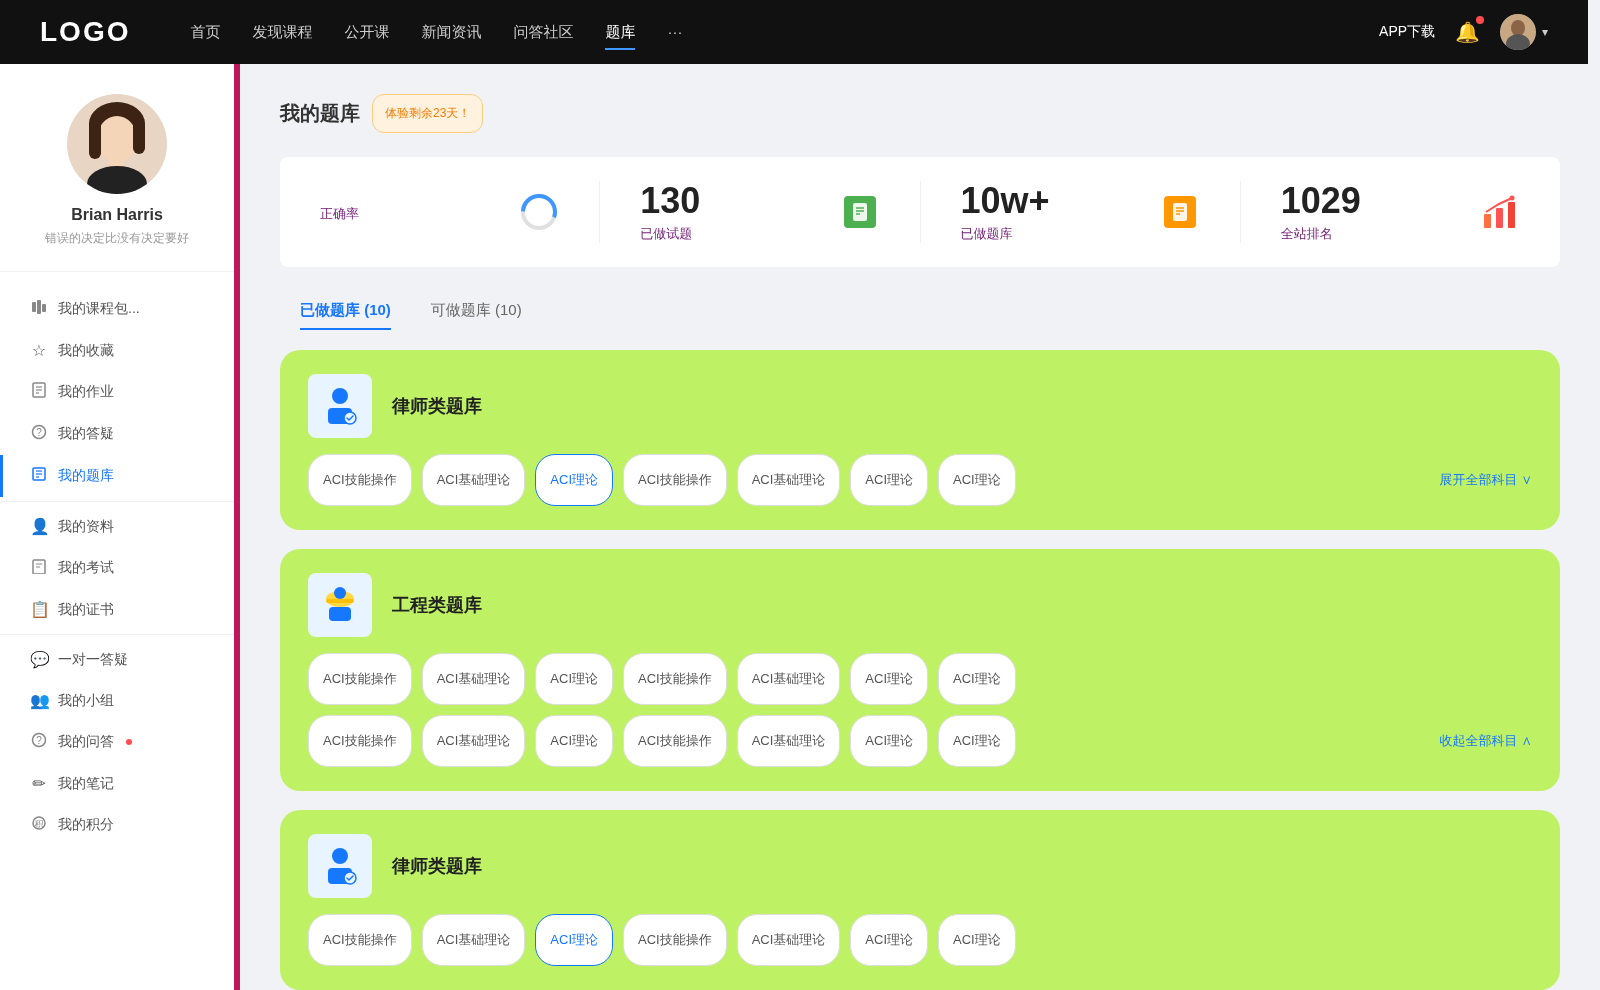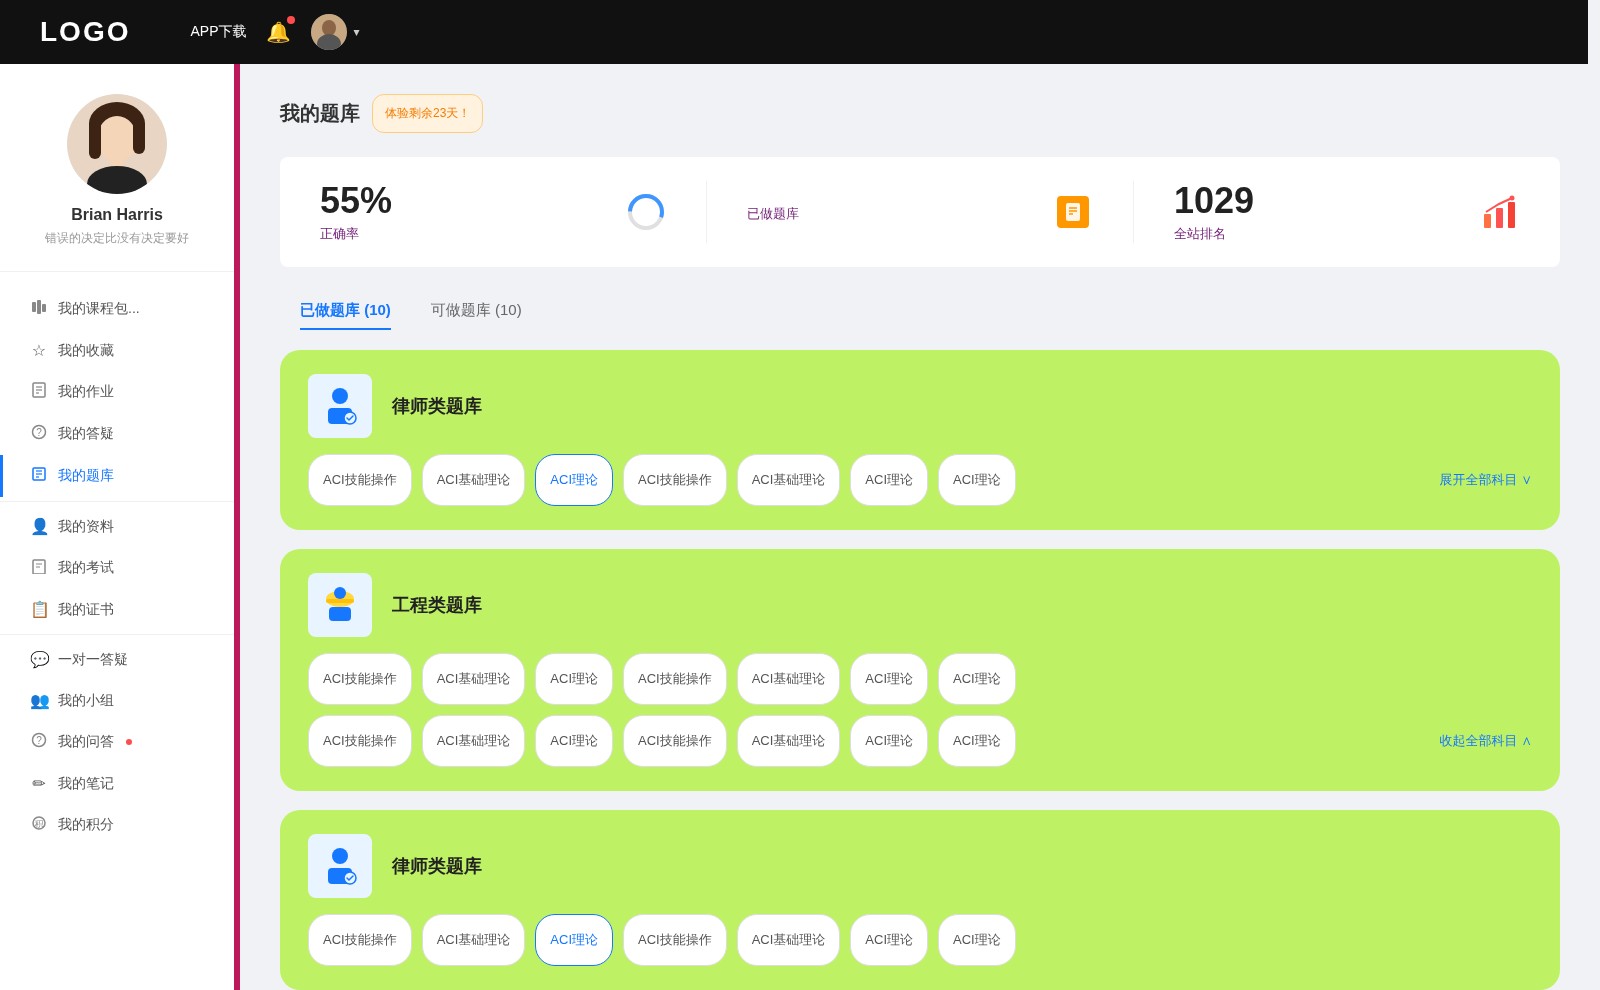--- a/index.html
+++ b/index.html
@@ -378,20 +378,29 @@
     .engineer-icon-svg {
       width: 44px;
       height: 44px;
     }
   </style>
 </head>
 <body>
 
 <nav class="topnav">
   <div class="topnav-logo">LOGO</div>
+  <div class="topnav-links">
+    <span class="topnav-link">首页</span>
+    <span class="topnav-link">发现课程</span>
+    <span class="topnav-link">公开课</span>
+    <span class="topnav-link">新闻资讯</span>
+    <span class="topnav-link">问答社区</span>
+    <span class="topnav-link active">题库</span>
+    <span class="topnav-link">···</span>
+  </div>
   <div class="topnav-right">
     <span class="app-download">APP下载</span>
     <div class="bell-icon">
       🔔
       <span class="bell-badge"></span>
     </div>
     <div class="avatar-container">
       <div class="avatar-img">
         
         <svg viewBox="0 0 36 36" xmlns="http://www.w3.org/2000/svg">
@@ -548,34 +557,50 @@
 
     <div class="page-header">
       <h1 class="page-title">我的题库</h1>
       <span class="trial-badge">体验剩余23天！</span>
     </div>
 
     <div class="stats-panel">
 
       <div class="stat-item">
         <div class="stat-text-block">
-          <div class="stat-value">55%</div>
           <div class="stat-label">正确率</div>
         </div>
         <div class="stat-icon">
           <svg class="pie-icon" viewBox="0 0 36 36" xmlns="http://www.w3.org/2000/svg">
             <circle cx="18" cy="18" r="16" fill="none" stroke="#e0e0e0" stroke-width="4"></circle>
             <circle cx="18" cy="18" r="16" fill="none" stroke="#4096ff" stroke-width="4" stroke-dasharray="55.3 45.2" stroke-dashoffset="25" transform="rotate(-90 18 18)"></circle>
           </svg>
         </div>
       </div>
 
-
       <div class="stat-item">
         <div class="stat-text-block">
+          <div class="stat-value">130</div>
+          <div class="stat-label">已做试题</div>
+        </div>
+        <div class="stat-icon">
+          <div class="doc-icon">
+            <svg width="20" height="20" viewBox="0 0 20 20" fill="none">
+                <rect x="3" y="1" width="14" height="18" rx="2" fill="#fff" opacity="0.9"></rect>
+                <line x1="6" y1="6" x2="14" y2="6" stroke="#4caf50" stroke-width="1.5"></line>
+                <line x1="6" y1="9" x2="14" y2="9" stroke="#4caf50" stroke-width="1.5"></line>
+                <line x1="6" y1="12" x2="10" y2="12" stroke="#4caf50" stroke-width="1.5"></line>
+              </svg>
+          </div>
+        </div>
+      </div>
+
+      <div class="stat-item">
+        <div class="stat-text-block">
+          <div class="stat-value">10w+</div>
           <div class="stat-label">已做题库</div>
         </div>
         <div class="stat-icon">
           <div class="orange-icon">
             <svg width="20" height="20" viewBox="0 0 20 20" fill="none">
                 <rect x="3" y="1" width="14" height="18" rx="2" fill="#fff" opacity="0.9"></rect>
                 <line x1="6" y1="6" x2="14" y2="6" stroke="#ff9800" stroke-width="1.5"></line>
                 <line x1="6" y1="9" x2="14" y2="9" stroke="#ff9800" stroke-width="1.5"></line>
                 <line x1="6" y1="12" x2="10" y2="12" stroke="#ff9800" stroke-width="1.5"></line>
               </svg>

